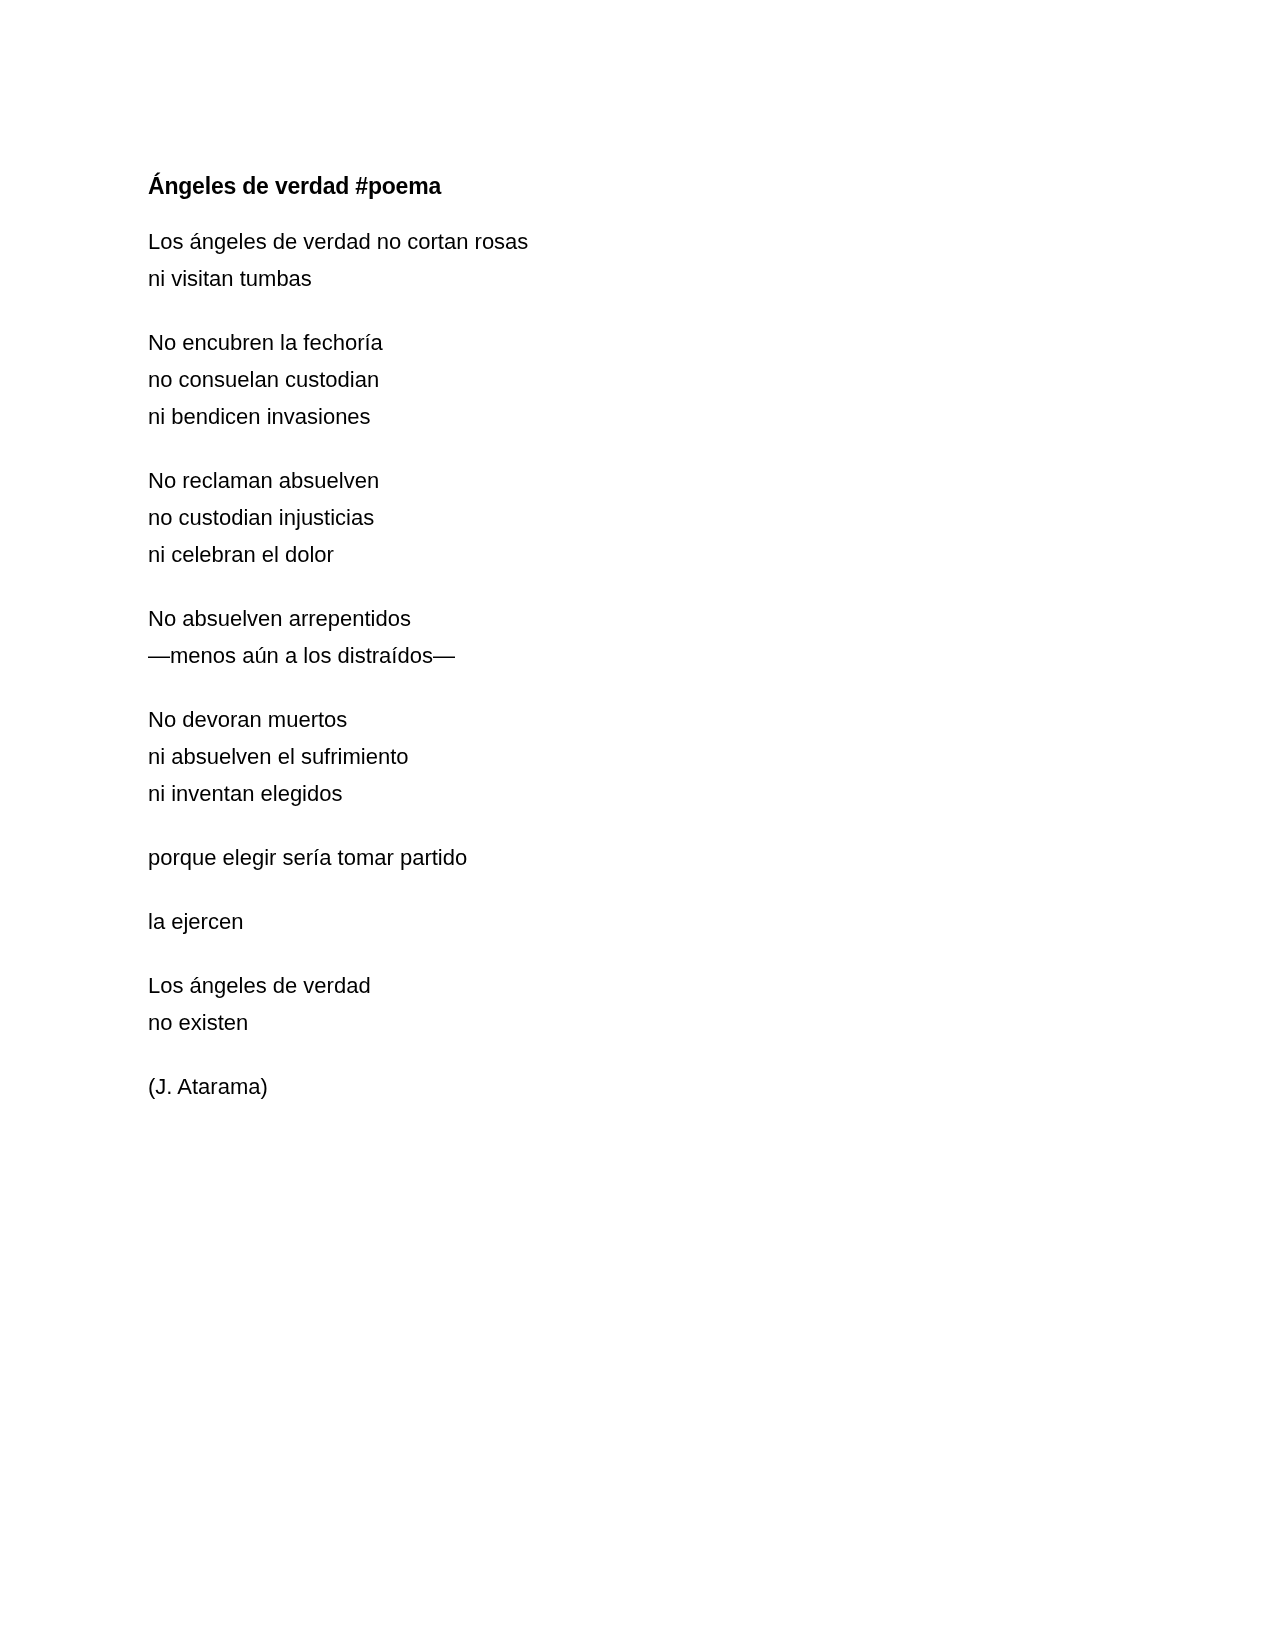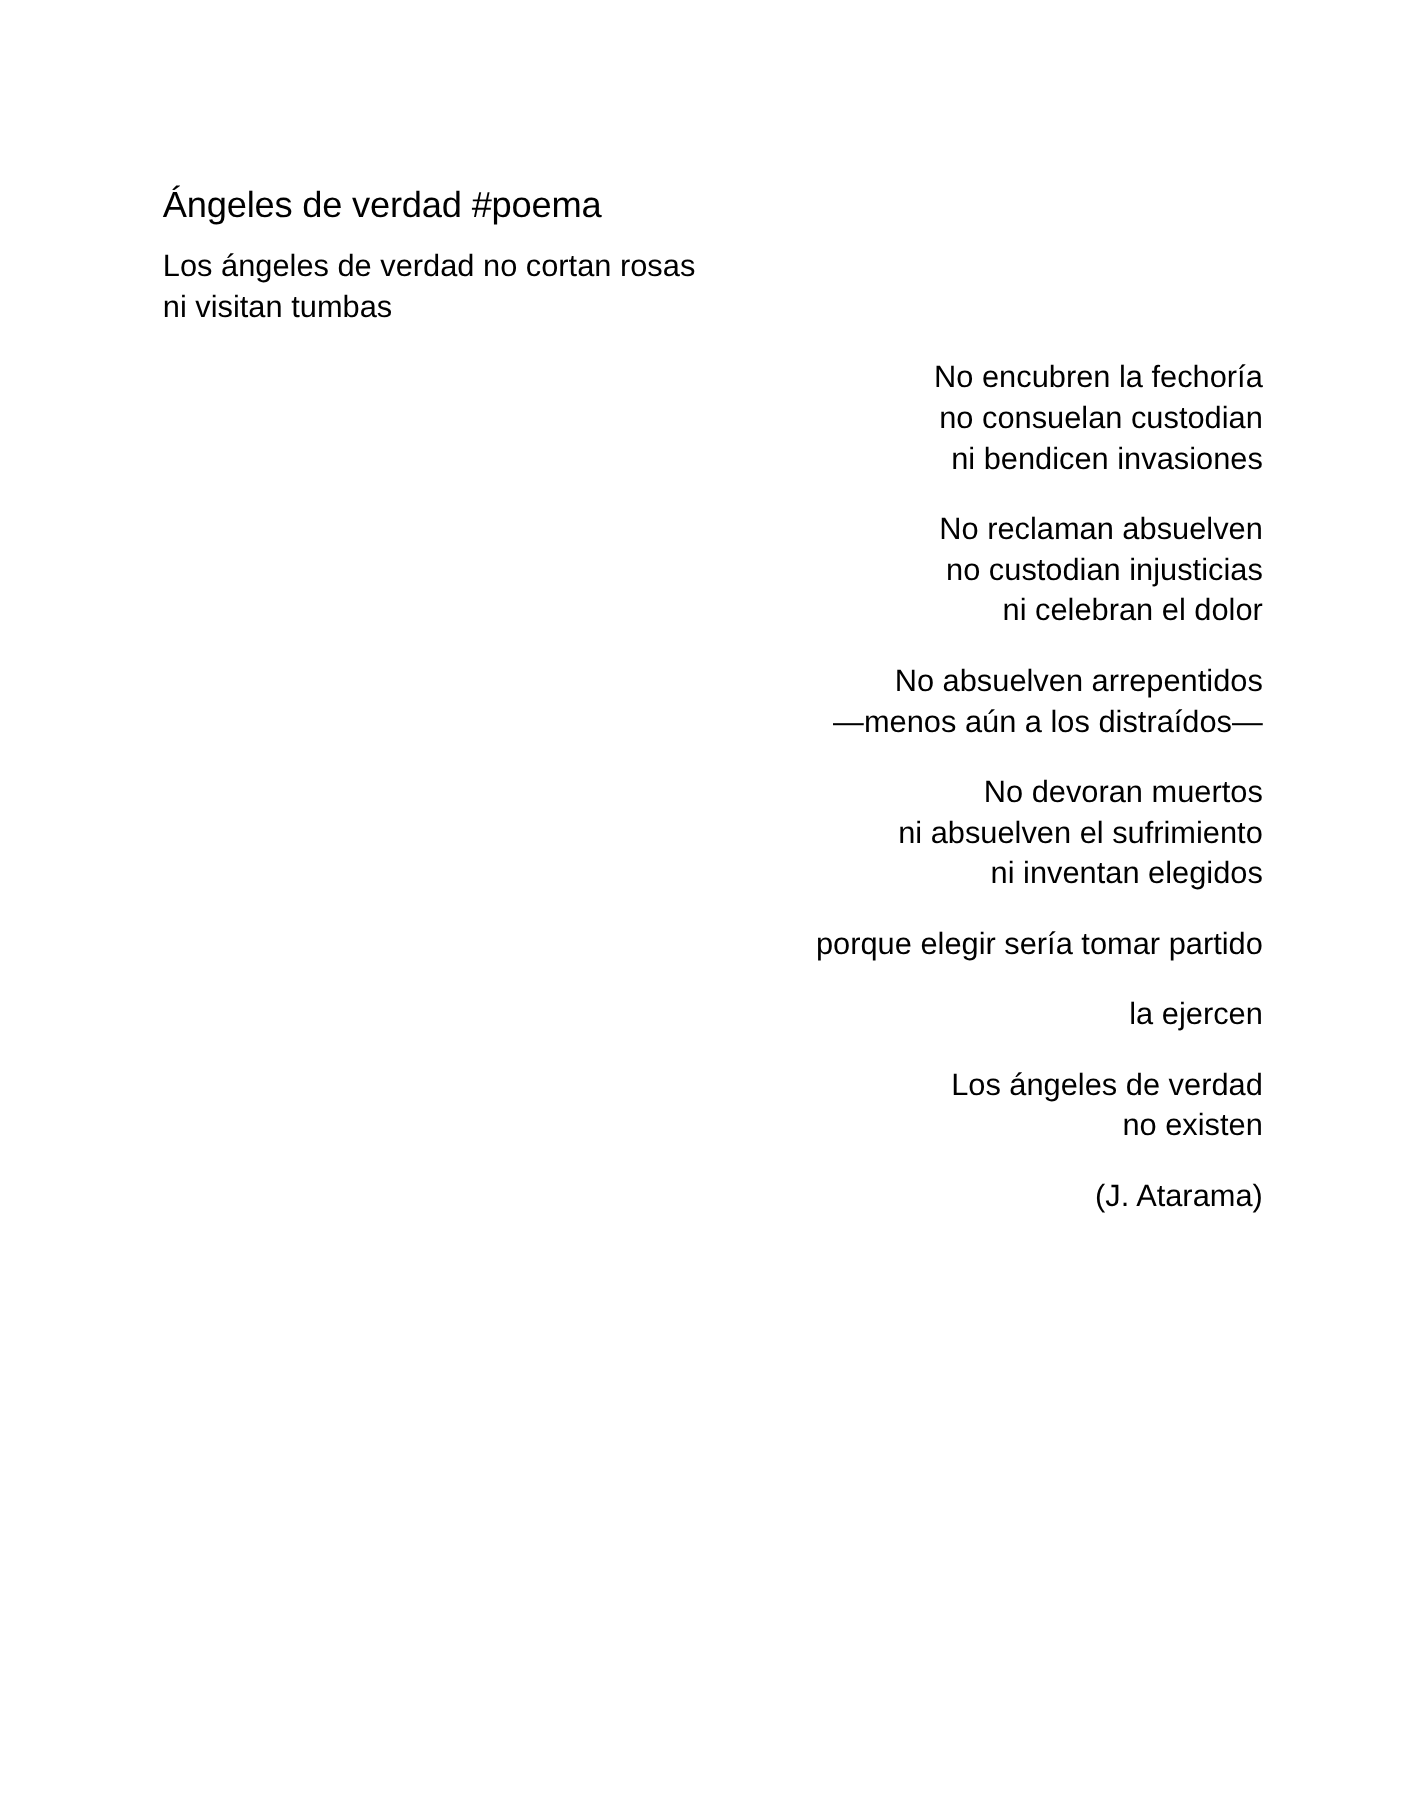--- a/index.html
+++ b/index.html
@@ -1,22 +1,22 @@
 <!DOCTYPE html>
 <html><head>
   <meta charset="utf-8">
   <style>
     html, body { margin: 0; padding: 0; background: #ffffff; }
     body { width: 1275px; height: 1650px; position: relative; overflow: hidden; color: #000; }
     .page { position: absolute; left: 148px; top: 166px; width: 1000px; font-family: "Liberation Sans", sans-serif; }
-    .title { font-size: 33px; font-weight: normal; margin: 0; line-height: 40px; letter-spacing: -0.2px; }
+    .title { font-size: 23px; font-weight: bold; margin: 0; line-height: 40px; letter-spacing: -0.2px; }
     .stanza { margin: 0; }
-    .line { display: block; font-size: 28px; line-height: 37px; white-space: nowrap; }
+    .line { display: block; font-size: 22px; line-height: 37px; white-space: nowrap; }
     .st0 { margin-top: 17px; }
-    .stanza + .stanza { margin-top: 27px; text-align: right; }
+    .stanza + .stanza { margin-top: 27px; }
   </style>
 </head>
 <body>
 
 <div class="page">
   <h1 class="title">Ángeles de verdad #poema</h1>
 
   <div class="stanza st0">
     <span class="line">Los ángeles de verdad no cortan rosas</span>
     <span class="line">ni visitan tumbas</span>

